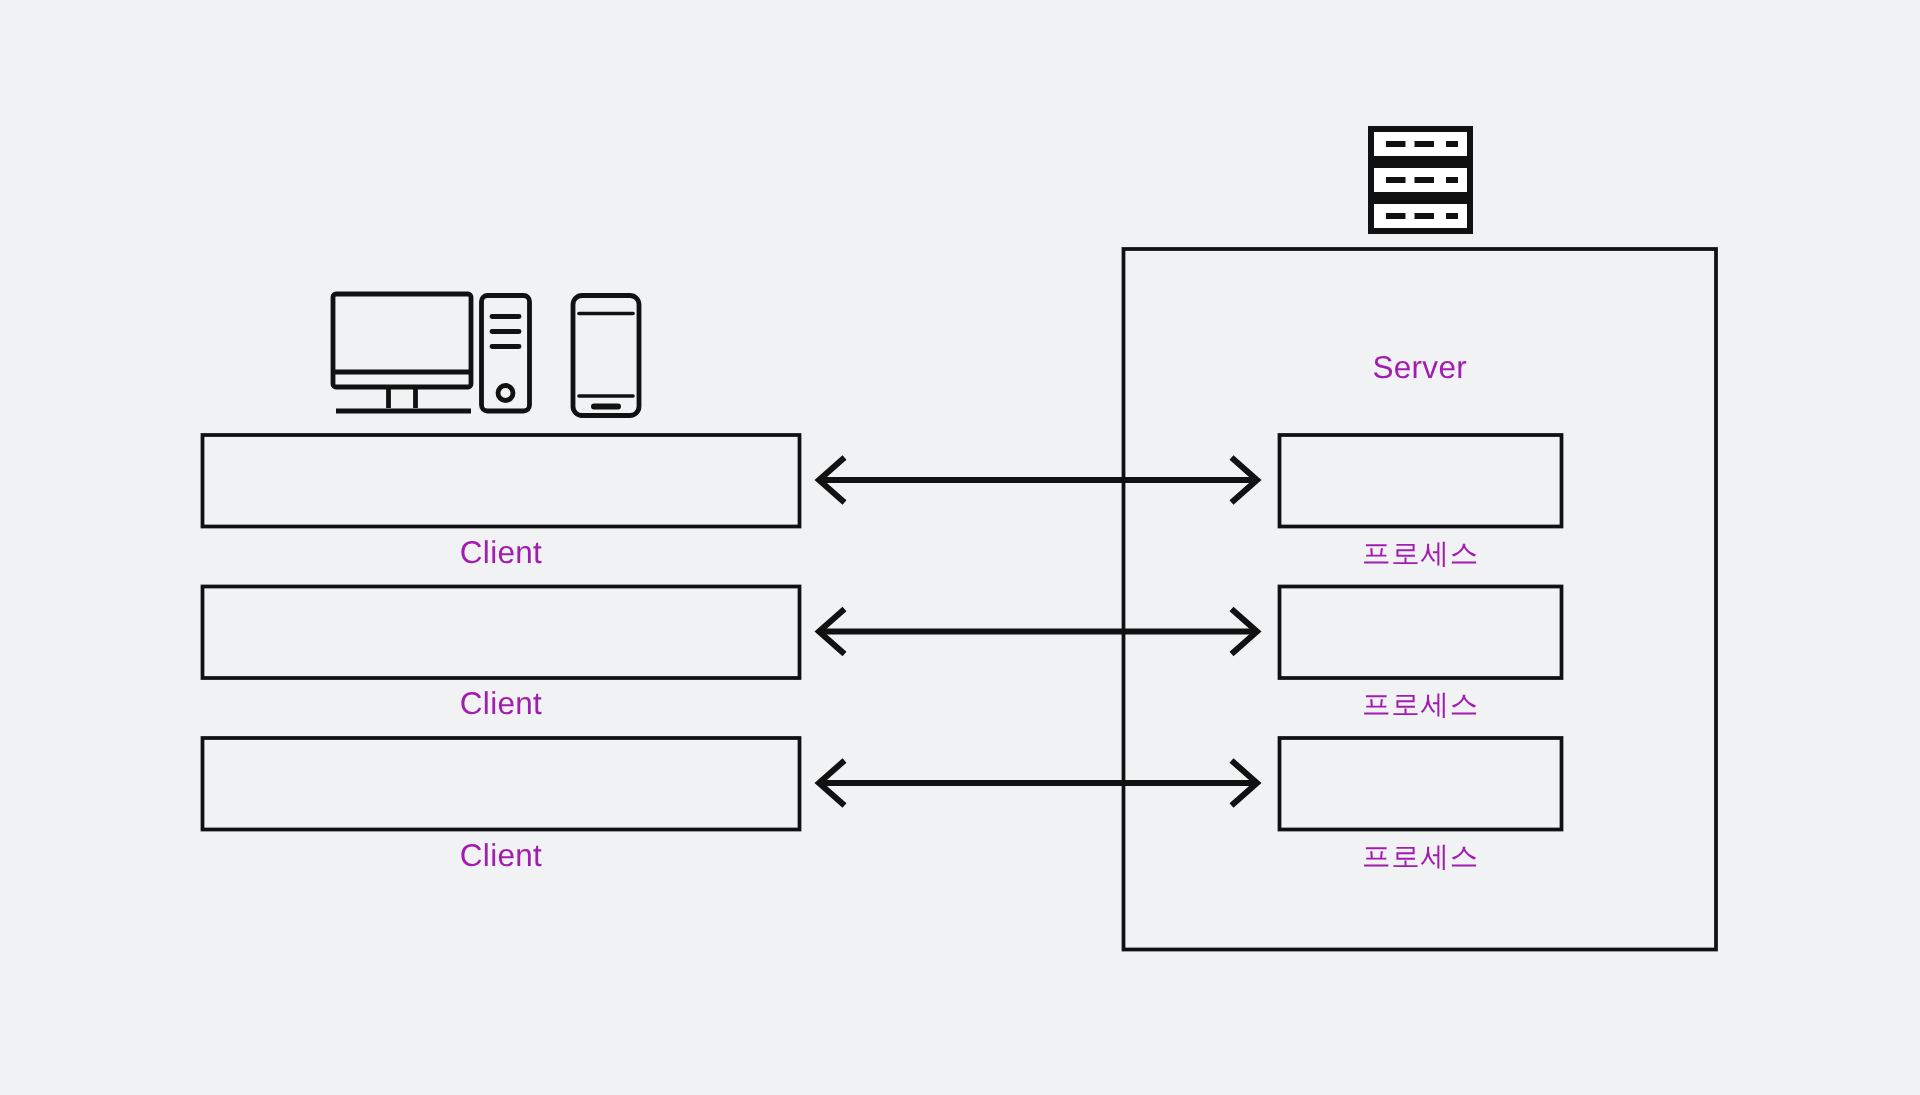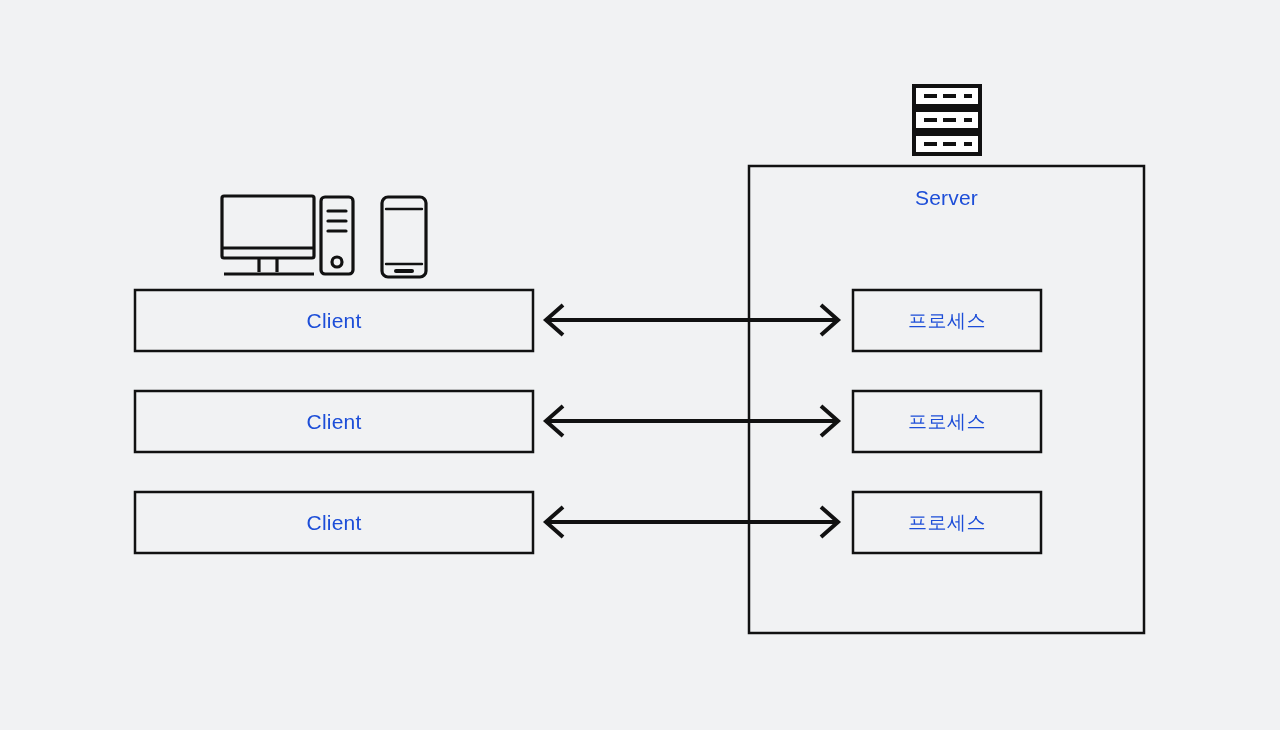--- a/index.html
+++ b/index.html
@@ -22,23 +22,24 @@
   #canvas > svg {
     position: absolute;
     top: 0;
     left: 0;
   }
   .node-label {
     position: absolute;
     display: flex;
     align-items: center;
     justify-content: center;
-    color: #1d4ed8;
+    color: #a21caf;
     white-space: nowrap;
     pointer-events: none;
+    margin-top: 48px;
   }
   .client-label {
     font-size: 21px;
     letter-spacing: 0.2px;
   }
   .process-label {
     font-size: 19px;
     letter-spacing: 0.5px;
     border-radius: 30px;
   }

